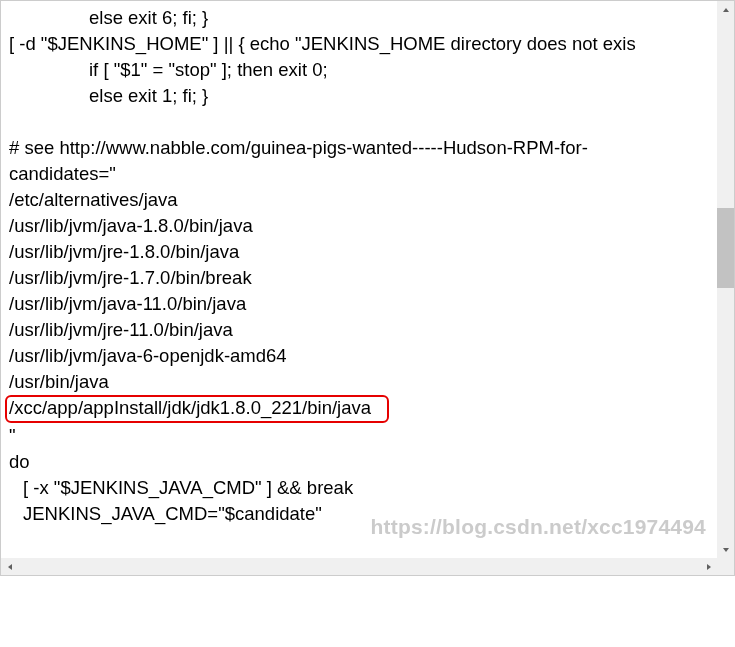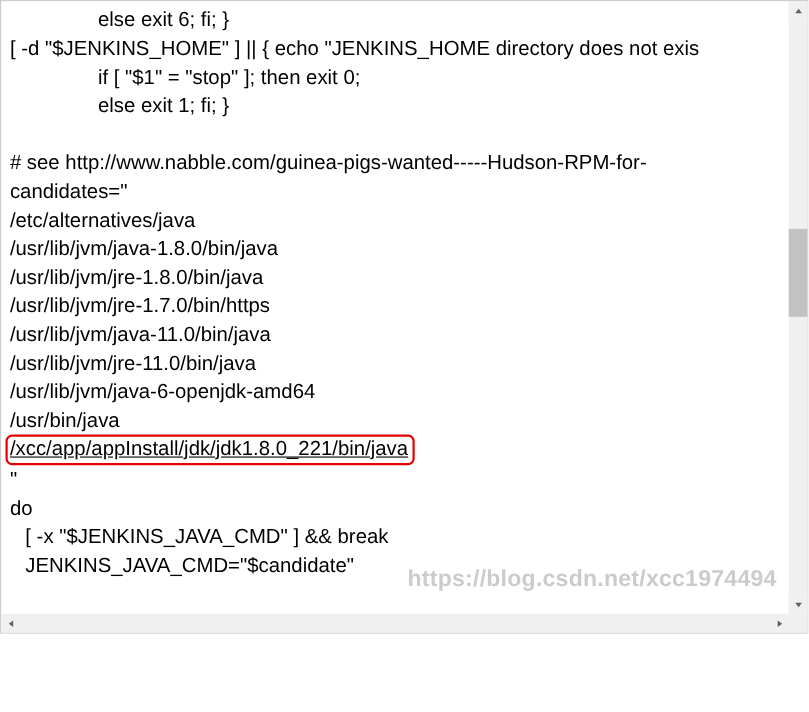--- a/index.html
+++ b/index.html
@@ -26,24 +26,23 @@
     line-height: 26px;
     color: #000;
     font-weight: 400;
   }
   .indent1 { padding-left: 80px; }
   .indent2 { padding-left: 14px; }
   .highlight-box {
     display: inline-block;
     border: 2.5px solid #e60000;
     border-radius: 6px;
-    padding: 0 4px 2px 2px;
+    padding: 0 16px 2px 2px;
     margin-left: -4px;
     line-height: 22px;
-    text-decoration: underline;
   }
   .blank { height: 26px; }
   .watermark {
     position: absolute;
     right: 28px;
     bottom: 36px;
     font-size: 21px;
     color: rgba(160,160,160,0.55);
     letter-spacing: 0.2px;
     pointer-events: none;
@@ -111,21 +110,21 @@
       <div class="line indent1">else exit 6; fi; }</div>
       <div class="line ">[ -d "$JENKINS_HOME" ] || { echo "JENKINS_HOME directory does not exis</div>
       <div class="line indent1">if [ "$1" = "stop" ]; then exit 0;</div>
       <div class="line indent1">else exit 1; fi; }</div>
       <div class="line blank">&nbsp;</div>
       <div class="line "># see http://www.nabble.com/guinea-pigs-wanted-----Hudson-RPM-for-</div>
       <div class="line ">candidates="</div>
       <div class="line ">/etc/alternatives/java</div>
       <div class="line ">/usr/lib/jvm/java-1.8.0/bin/java</div>
       <div class="line ">/usr/lib/jvm/jre-1.8.0/bin/java</div>
-      <div class="line ">/usr/lib/jvm/jre-1.7.0/bin/https</div>
+      <div class="line ">/usr/lib/jvm/jre-1.7.0/bin/break</div>
       <div class="line ">/usr/lib/jvm/java-11.0/bin/java</div>
       <div class="line ">/usr/lib/jvm/jre-11.0/bin/java</div>
       <div class="line ">/usr/lib/jvm/java-6-openjdk-amd64</div>
       <div class="line ">/usr/bin/java</div>
       <div class="line "><span class="highlight-box">/xcc/app/appInstall/jdk/jdk1.8.0_221/bin/java</span></div>
       <div class="line ">"</div>
       <div class="line ">do</div>
       <div class="line indent2">[ -x "$JENKINS_JAVA_CMD" ] &amp;&amp; break</div>
       <div class="line indent2">JENKINS_JAVA_CMD="$candidate"</div>
     </div>

